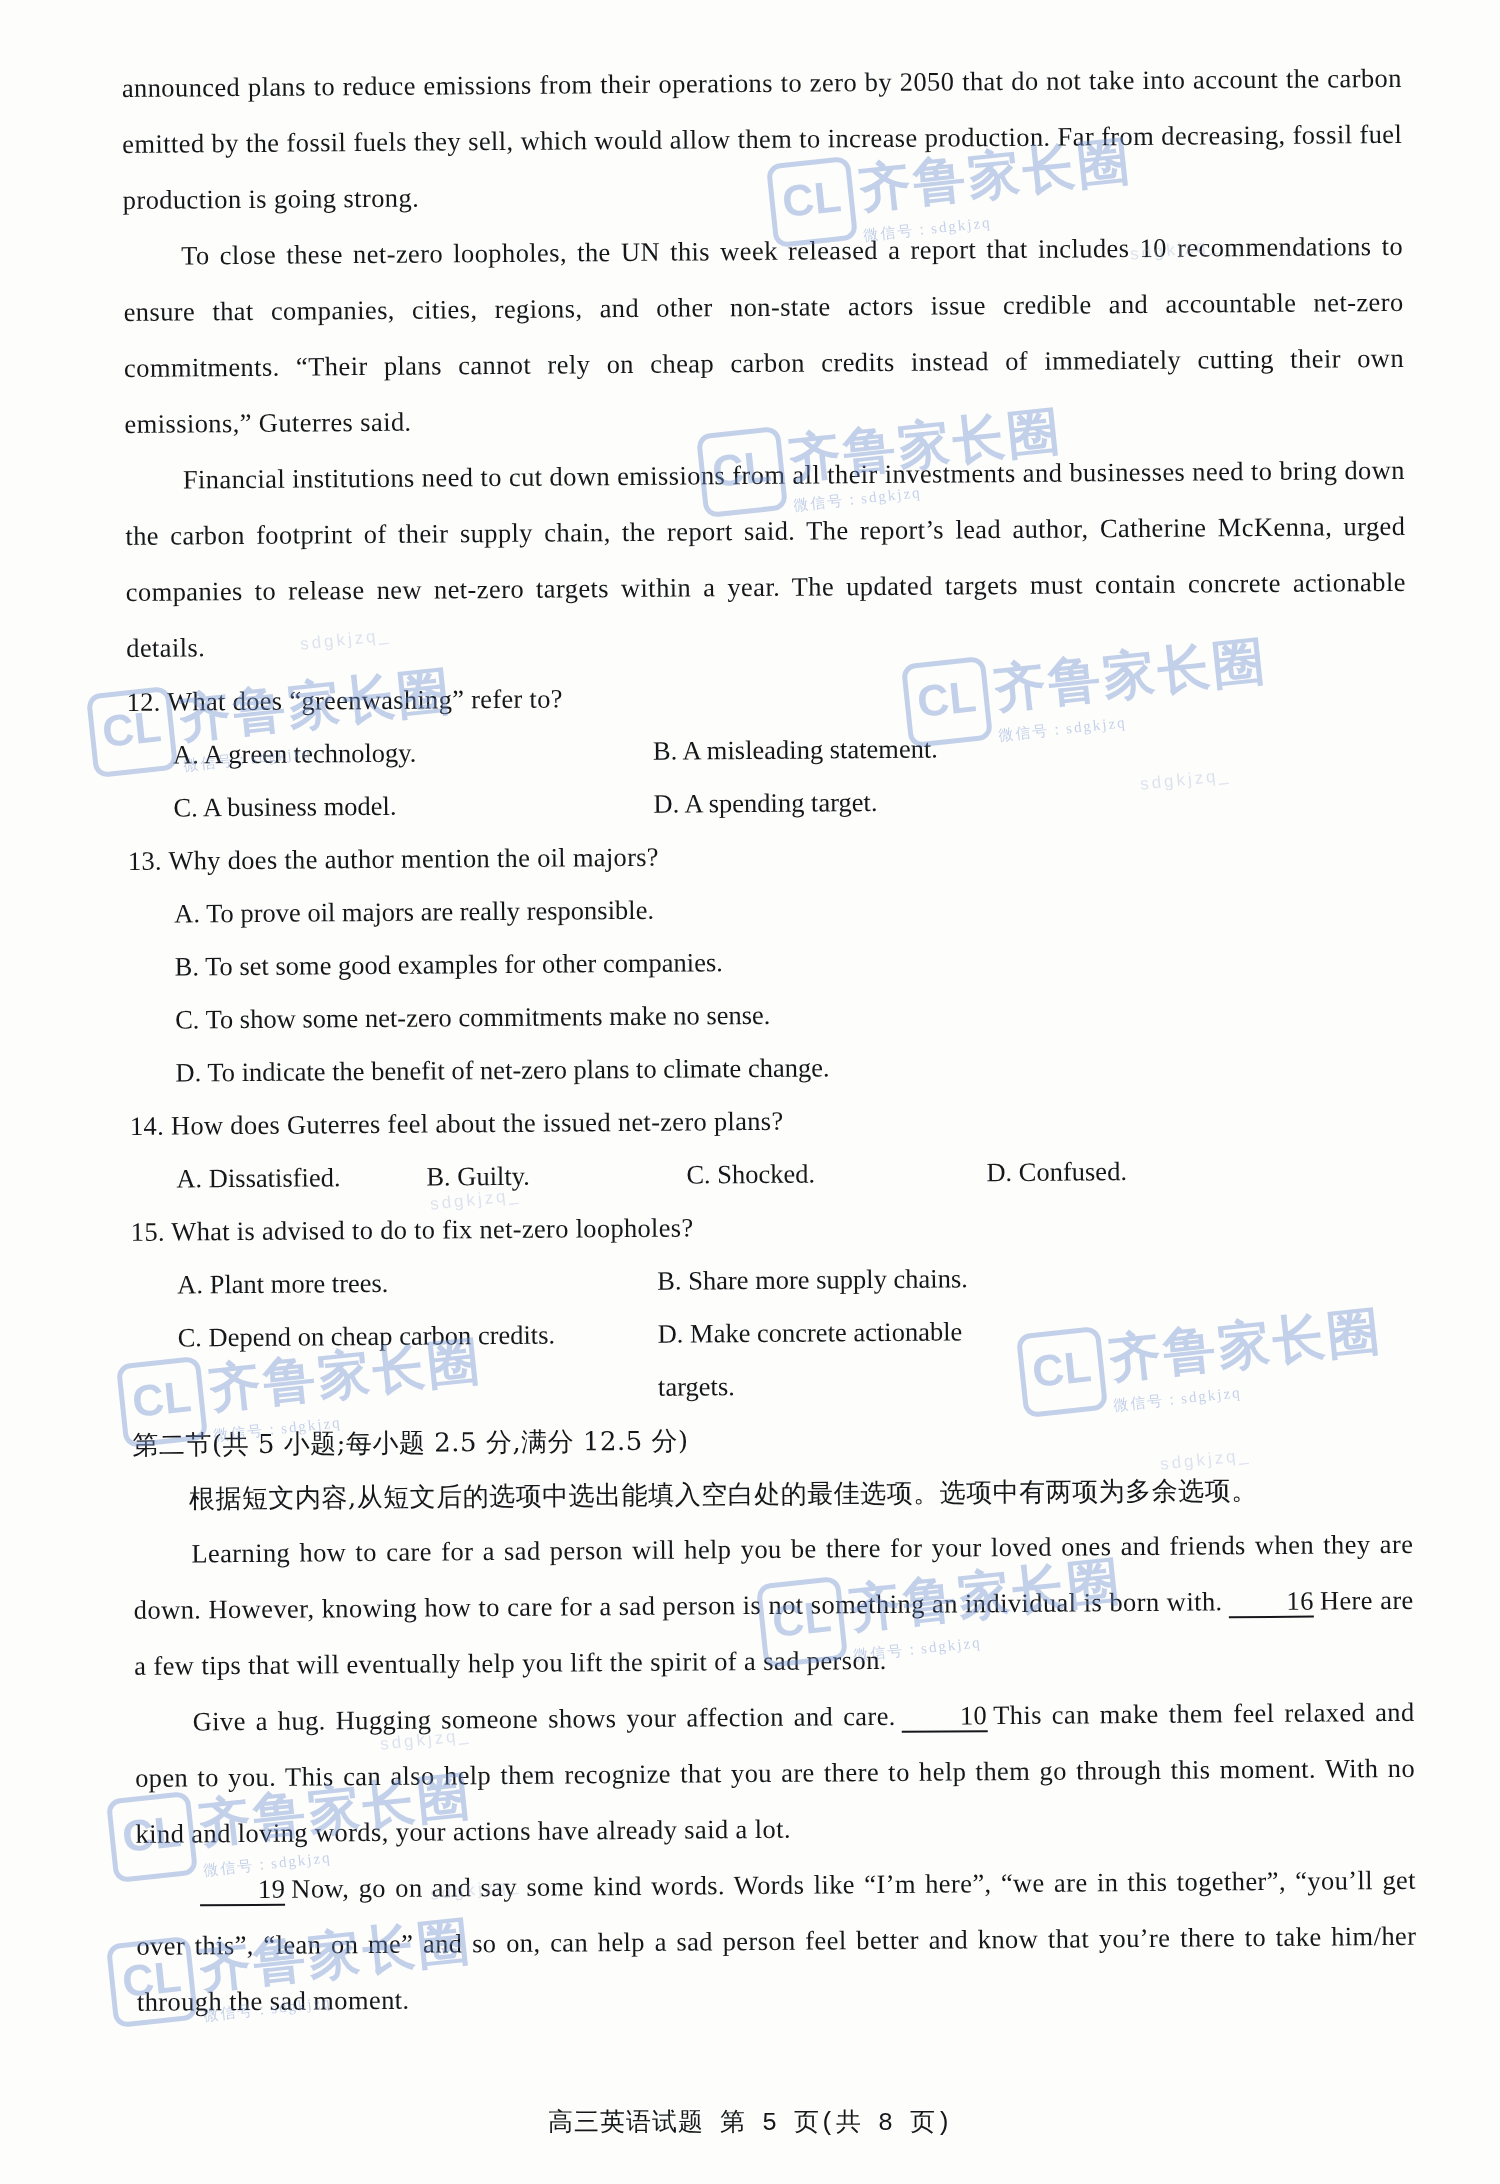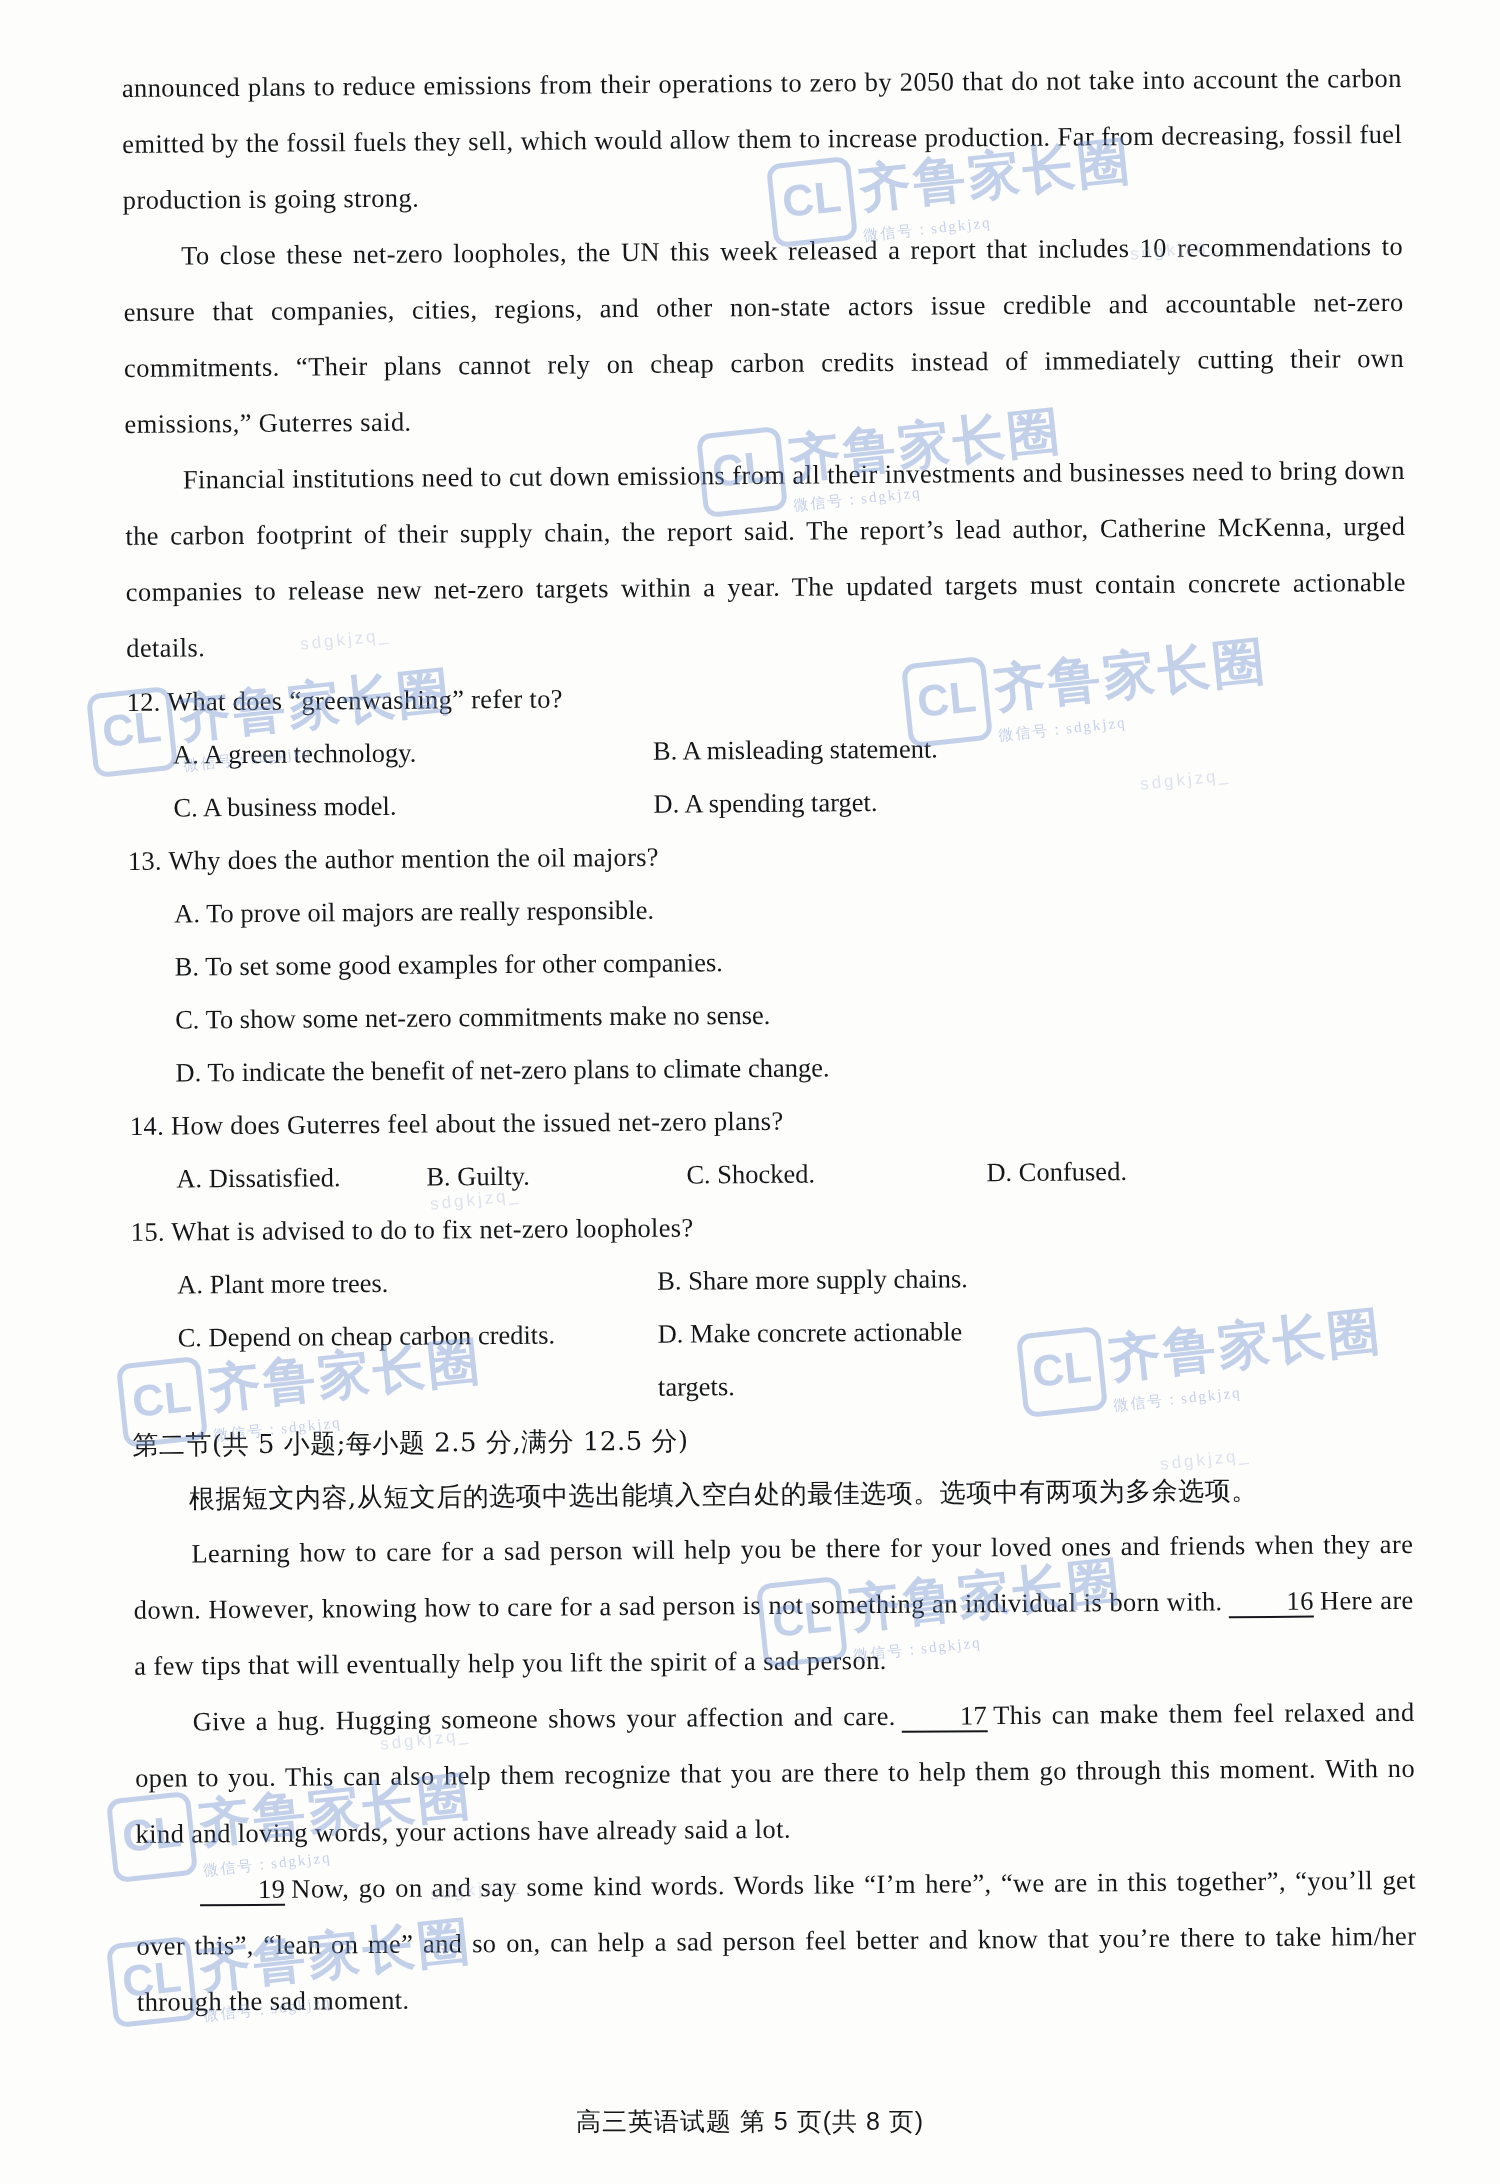--- a/index.html
+++ b/index.html
@@ -162,21 +162,21 @@
 
   .footer {
     position: absolute;
     bottom: 46px;
     left: 0;
     right: 0;
     text-align: center;
     font-size: 25px;
     letter-spacing: 1px;
     z-index: 6;
-    font-family: Liberation Sans, sans-serif;
+    font-family: Liberation Mono, monospace;
   }
 </style>
 </head>
 <body>
 
 <div class="wm-layer">
   <div class="wm-logo" style="left:90px; top:690px; transform:rotate(-6deg);">CL</div>
   <div class="wm" style="left:175px; top:685px; transform:rotate(-6deg);">
     <span class="cn">齐鲁家长圈</span>
     <span class="sub">微信号：sdgkjzq</span>
@@ -279,19 +279,19 @@
   <div class="opts two">
     <span class="opt-c">C. Depend on cheap carbon credits.</span>
     <span class="opt-d">D. Make concrete actionable targets.</span>
   </div>
 
   <div class="cn-line">第二节(共 5 小题;每小题 2.5 分,满分 12.5 分)</div>
   <div class="cn-para indent">根据短文内容,从短文后的选项中选出能填入空白处的最佳选项。选项中有两项为多余选项。</div>
 
   <p class="para indent"><span>Learning how to care for a sad person will help you be there for your loved ones and friends when they are down. However, knowing how to care for a sad person is not something an individual is born with.</span><span class="blank">16</span><span>Here are a few tips that will eventually help you lift the spirit of a sad person.</span></p>
 
-  <p class="para indent"><span>Give a hug. Hugging someone shows your affection and care.</span><span class="blank">17</span><span>This can make them feel relaxed and open to you. This can also help them recognize that you are there to help them go through this moment. With no kind and loving words, your actions have already said a lot.</span></p>
+  <p class="para indent"><span>Give a hug. Hugging someone shows your affection and care.</span><span class="blank">10</span><span>This can make them feel relaxed and open to you. This can also help them recognize that you are there to help them go through this moment. With no kind and loving words, your actions have already said a lot.</span></p>
 
   <p class="para indent"><span class="blank">19</span><span>Now, go on and say some kind words. Words like “I’m here”, “we are in this together”, “you’ll get over this”, “lean on me” and so on, can help a sad person feel better and know that you’re there to take him/her through the sad moment.</span></p>
 
 </div>
 
 <div class="footer">高三英语试题  第 5 页(共 8 页)</div>
 
 </body></html>

